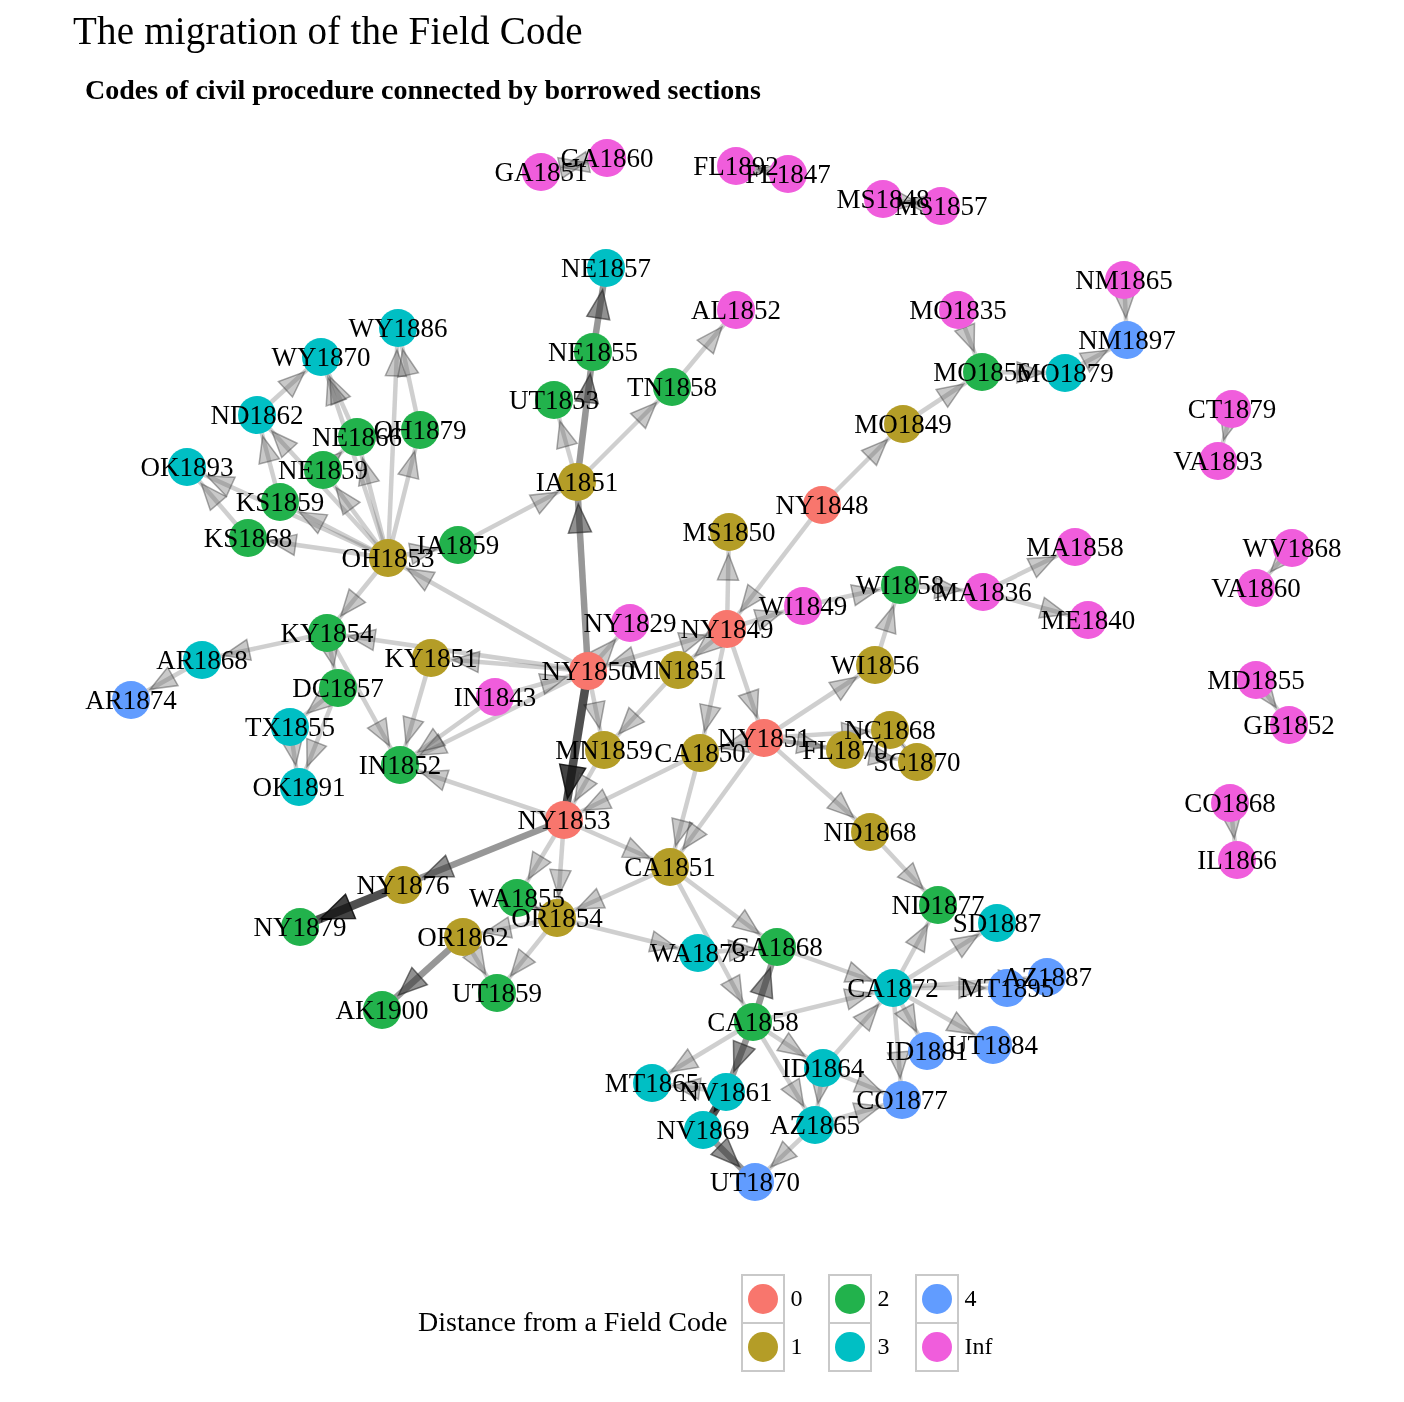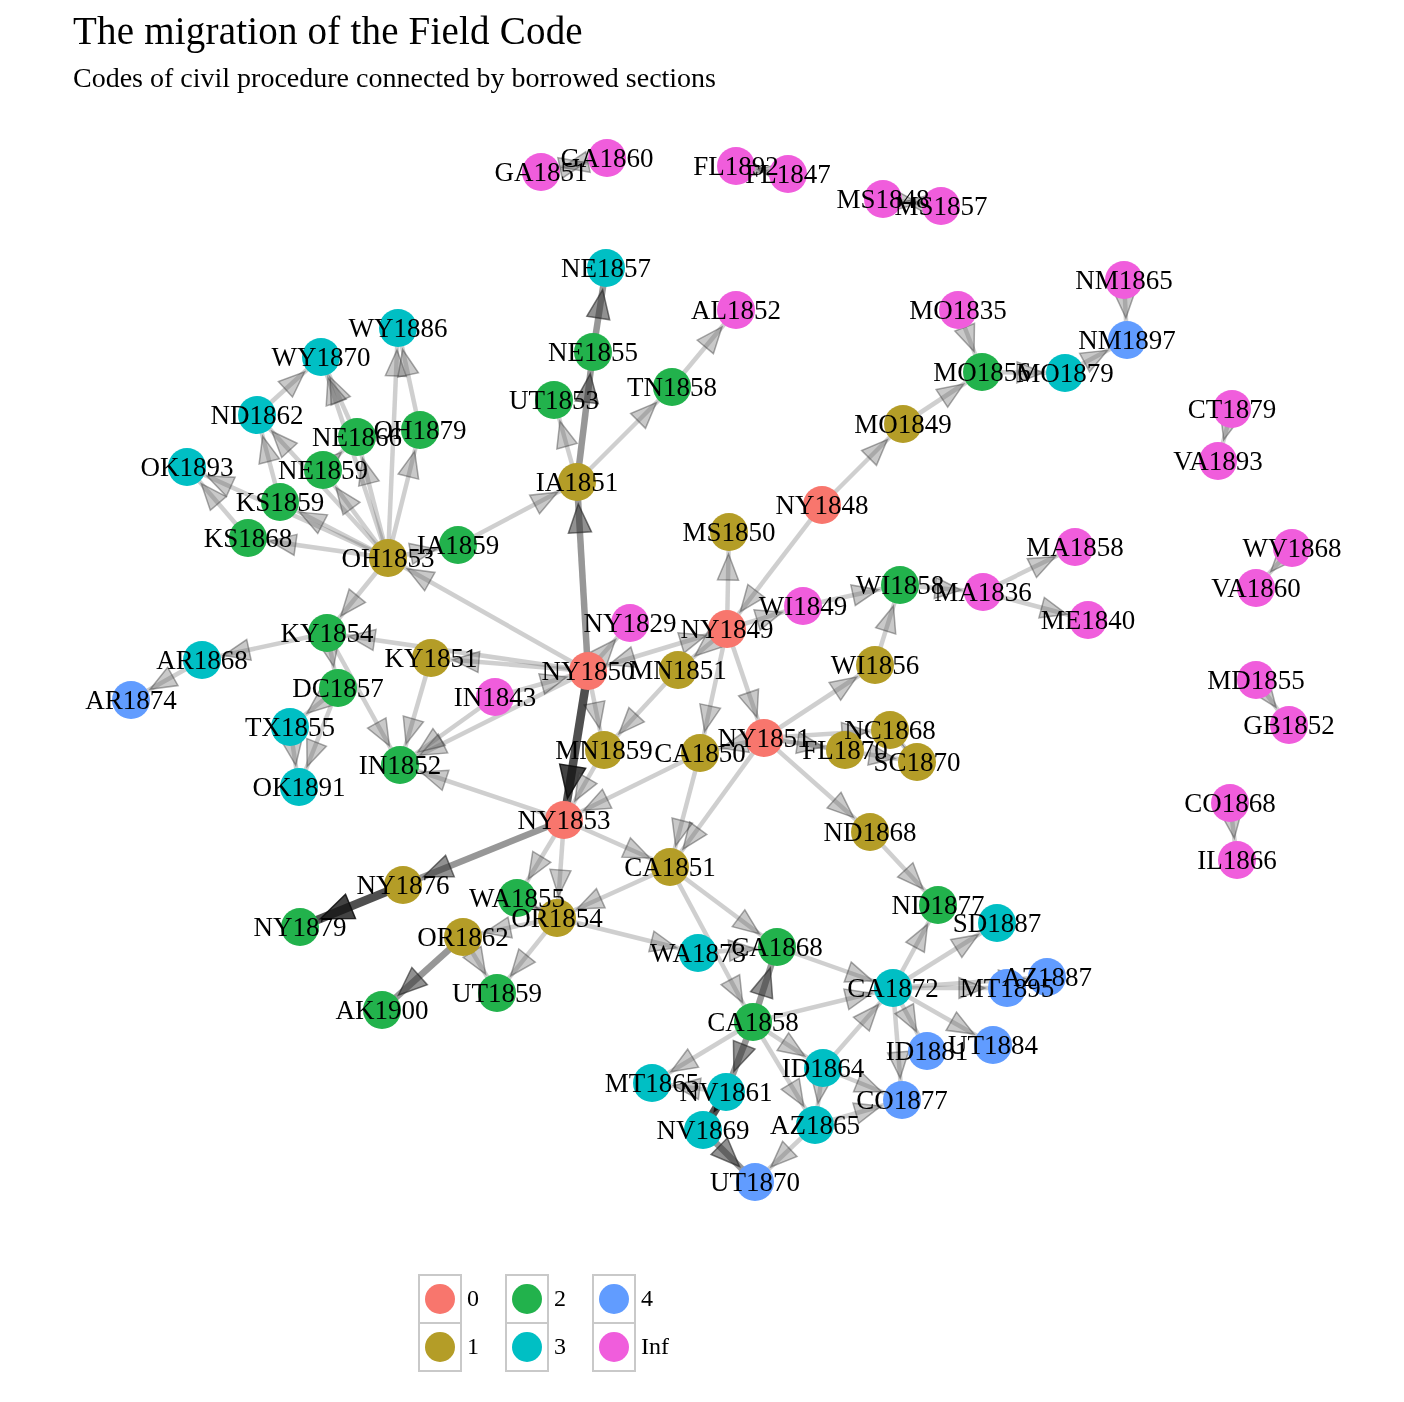--- a/index.html
+++ b/index.html
@@ -1,20 +1,20 @@
 <!DOCTYPE html>
 <html><head>
 <meta charset="utf-8">
 <style>
   html,body{margin:0;padding:0;background:#fff;}
   body{width:1404px;height:1402px;position:relative;overflow:hidden;
        font-family:"Liberation Serif","DejaVu Serif",serif;color:#000;}
   .hdr-title{position:absolute;left:73px;top:8px;font-size:39px;font-weight:500;
              letter-spacing:.2px;margin:0;}
-  .hdr-sub{position:absolute;left:73px;top:62px;font-size:28px;font-weight:400;margin:0;}
+  .hdr-sub{position:absolute;left:73px;top:62px;font-size:28px;font-weight:700;margin:12px;}
   #graph-svg{position:absolute;left:0;top:0;}
   .node-label{font-family:"Liberation Serif","DejaVu Serif",serif;font-size:27px;fill:#000;}
   .legend{position:absolute;left:418px;top:1268px;height:108px;display:flex;
           align-items:center;}
   .legend-title{font-size:28px;margin-right:14px;white-space:nowrap;}
   .legend-cols{display:flex;align-items:center;}
   .legend-col{display:flex;flex-direction:column;margin-right:2px;}
   .legend-row{display:flex;align-items:center;}
   .key-box{width:44px;height:50px;background:#fff;border:2px solid #c9c9c9;
            display:flex;align-items:center;justify-content:center;box-sizing:border-box;
@@ -447,20 +447,21 @@
     <text x="823" y="1077" text-anchor="middle" class="node-label">ID1864</text>
     <text x="652" y="1092" text-anchor="middle" class="node-label">MT1865</text>
     <text x="726" y="1101" text-anchor="middle" class="node-label">NV1861</text>
     <text x="902" y="1109" text-anchor="middle" class="node-label">CO1877</text>
     <text x="703" y="1139" text-anchor="middle" class="node-label">NV1869</text>
     <text x="815" y="1134" text-anchor="middle" class="node-label">AZ1865</text>
     <text x="755" y="1191" text-anchor="middle" class="node-label">UT1870</text>
   </svg>
 
 <div class="legend">
+  <span class="legend-title">Distance from a Field Code</span>
   <div class="legend-cols">
     <div class="legend-col">
       <div class="legend-row">
         <span class="key-box">
             <span class="key-dot" style="background: rgb(248, 118, 109);"></span>
           </span>
         <span class="key-label">0</span>
       </div>
       <div class="legend-row">
         <span class="key-box">

